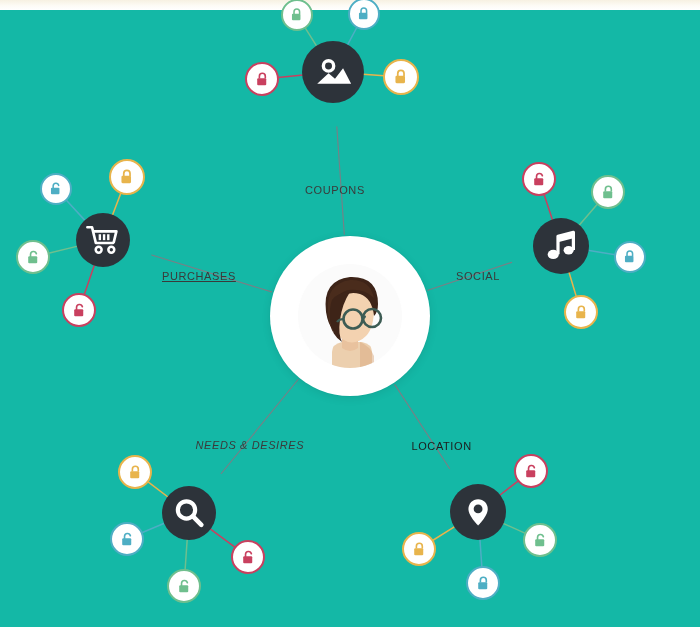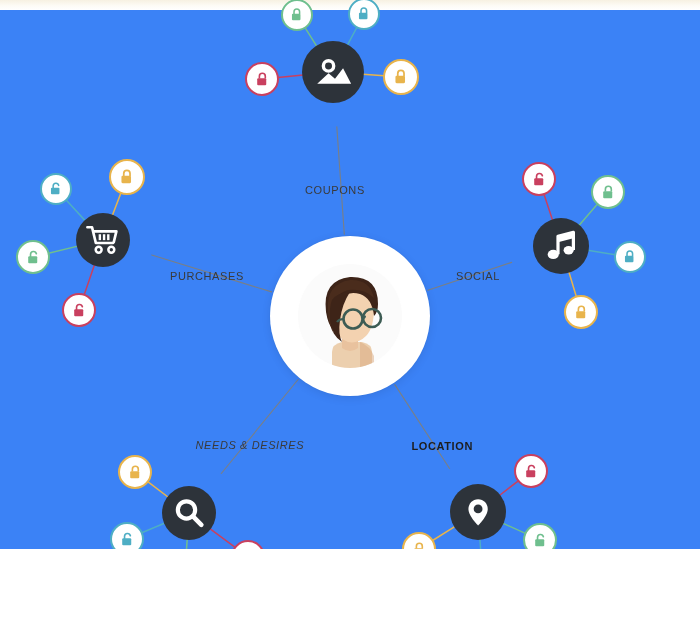--- a/index.html
+++ b/index.html
@@ -8,22 +8,22 @@
     margin: 0;
     padding: 0;
     background: #ffffff;
   }
   body {
     font-family: "Liberation Sans", sans-serif;
   }
   #stage {
     position: relative;
     width: 700px;
-    height: 549px;
-    background: #3b82f6;
+    height: 627px;
+    background: #14b8a6;
     overflow: hidden;
   }
   
   .top-band {
     position: absolute;
     left: 0; top: 0;
     width: 700px; height: 10px;
     background: linear-gradient(to bottom, #f7f1e2 0%, #fdfbf5 55%, #ffffff 100%);
     pointer-events: none;
   }
@@ -75,21 +75,21 @@
 
   
   .label {
     position: absolute;
     font-family: "Liberation Sans", sans-serif;
     font-size: 11px;
     letter-spacing: 0.6px;
     color: #3a3a3a;
     white-space: nowrap;
   }
-  .label.bold { font-weight: bold; color: #1d1d1d; }
+  .label.bold { font-weight: normal; color: #1d1d1d; }
 </style>
 </head>
 <body>
 
 <div id="stage">
 
   <div class="top-band"></div>
 
   <svg class="edges" viewBox="0 0 700 627" width="700" height="627" aria-hidden="true">
       <line x1="344.30070128433357" y1="234.1983007869054" x2="336.82270035806897" y2="126.86699337463662" stroke="#7a7f85" stroke-width="1.1" stroke-linecap="round"></line>
@@ -203,21 +203,21 @@
             <path d="M8.4 11 V8 a3.8 3.8 0 0 1 7.5 -0.6" fill="none" stroke="#6fbf8e" stroke-width="2.1" stroke-linecap="round"></path>
             <rect x="5.4" y="10.6" width="11.6" height="9" rx="1.4" fill="#6fbf8e"></rect>
           </svg>
       </div>
       <div class="lock" style="height: 34px; width: 34px; left: 62px; top: 293px; border: 2px solid rgb(201, 64, 95);">
         <svg width="18.700000000000003" height="18.700000000000003" viewBox="0 0 24 24">
             <path d="M8.4 11 V8 a3.8 3.8 0 0 1 7.5 -0.6" fill="none" stroke="#c9405f" stroke-width="2.1" stroke-linecap="round"></path>
             <rect x="5.4" y="10.6" width="11.6" height="9" rx="1.4" fill="#c9405f"></rect>
           </svg>
       </div>
-      <div class="label" style="position: absolute; left: 170px; top: 270px;">PURCHASES</div>
+      <div class="label" style="position: absolute; left: 162px; top: 270px; text-decoration: underline;">PURCHASES</div>
       <div class="hub" style="height: 56px; width: 56px; left: 533px; top: 218px; background: rgb(45, 51, 58);">
         <svg width="33.6" height="33.6" viewBox="0 0 24 24">
        <path d="M10 18 V5.2 L21 2.4 V15" fill="none" stroke="#fff" stroke-width="2.3" stroke-linejoin="round"></path>
        <ellipse cx="6.6" cy="18.2" rx="4" ry="3.3" fill="#fff"></ellipse>
        <ellipse cx="17.6" cy="15.2" rx="3.6" ry="3" fill="#fff"></ellipse>
        <path d="M10 5.2 L21 2.4 L21 6.6 L10 9.4 Z" fill="#fff"></path>
      </svg>
       </div>
       <div class="lock" style="height: 34px; width: 34px; left: 522px; top: 162px; border: 2px solid rgb(201, 64, 95);">
         <svg width="18.700000000000003" height="18.700000000000003" viewBox="0 0 24 24">

